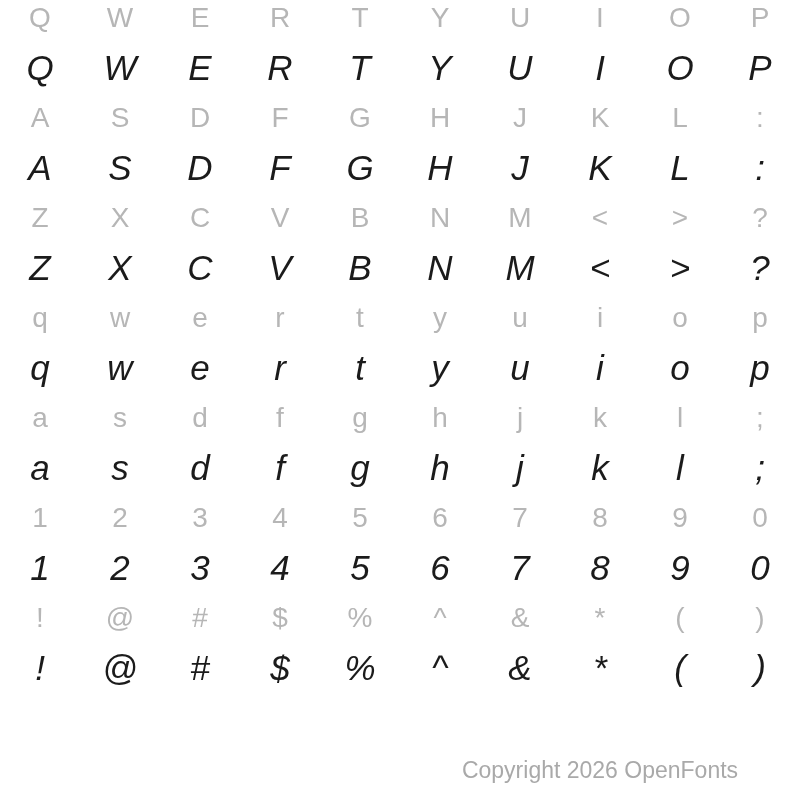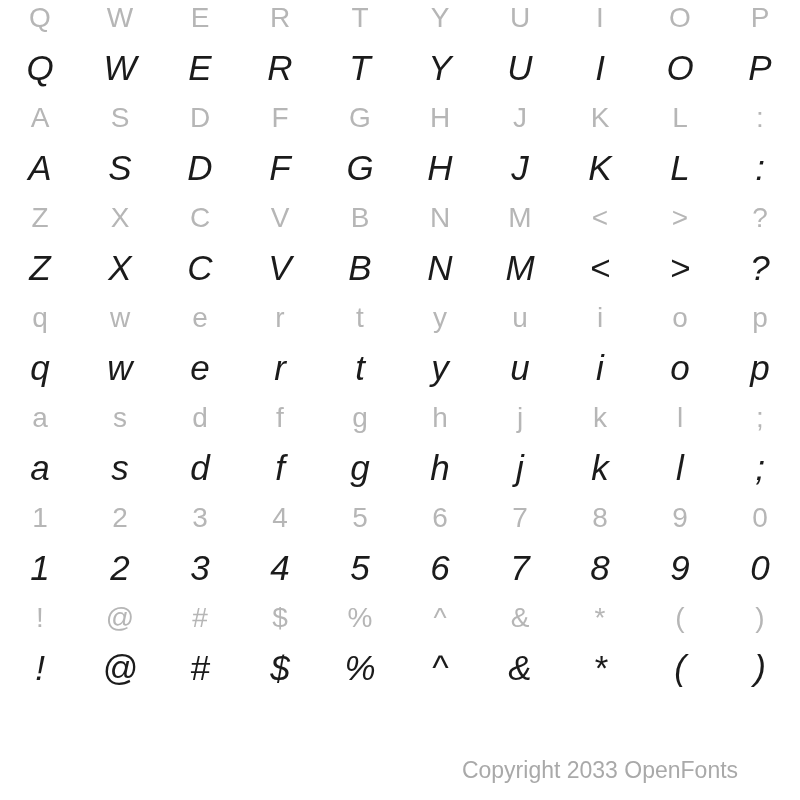--- a/index.html
+++ b/index.html
@@ -237,14 +237,14 @@
         <span>%</span>
         <span>^</span>
         <span>&amp;</span>
         <span>*</span>
         <span>(</span>
         <span>)</span>
     </div>
 
   </div>
 
-  <div class="copyright">Copyright 2033 OpenFonts</div>
+  <div class="copyright">Copyright 2026 OpenFonts</div>
 </div>
 
 </body></html>

